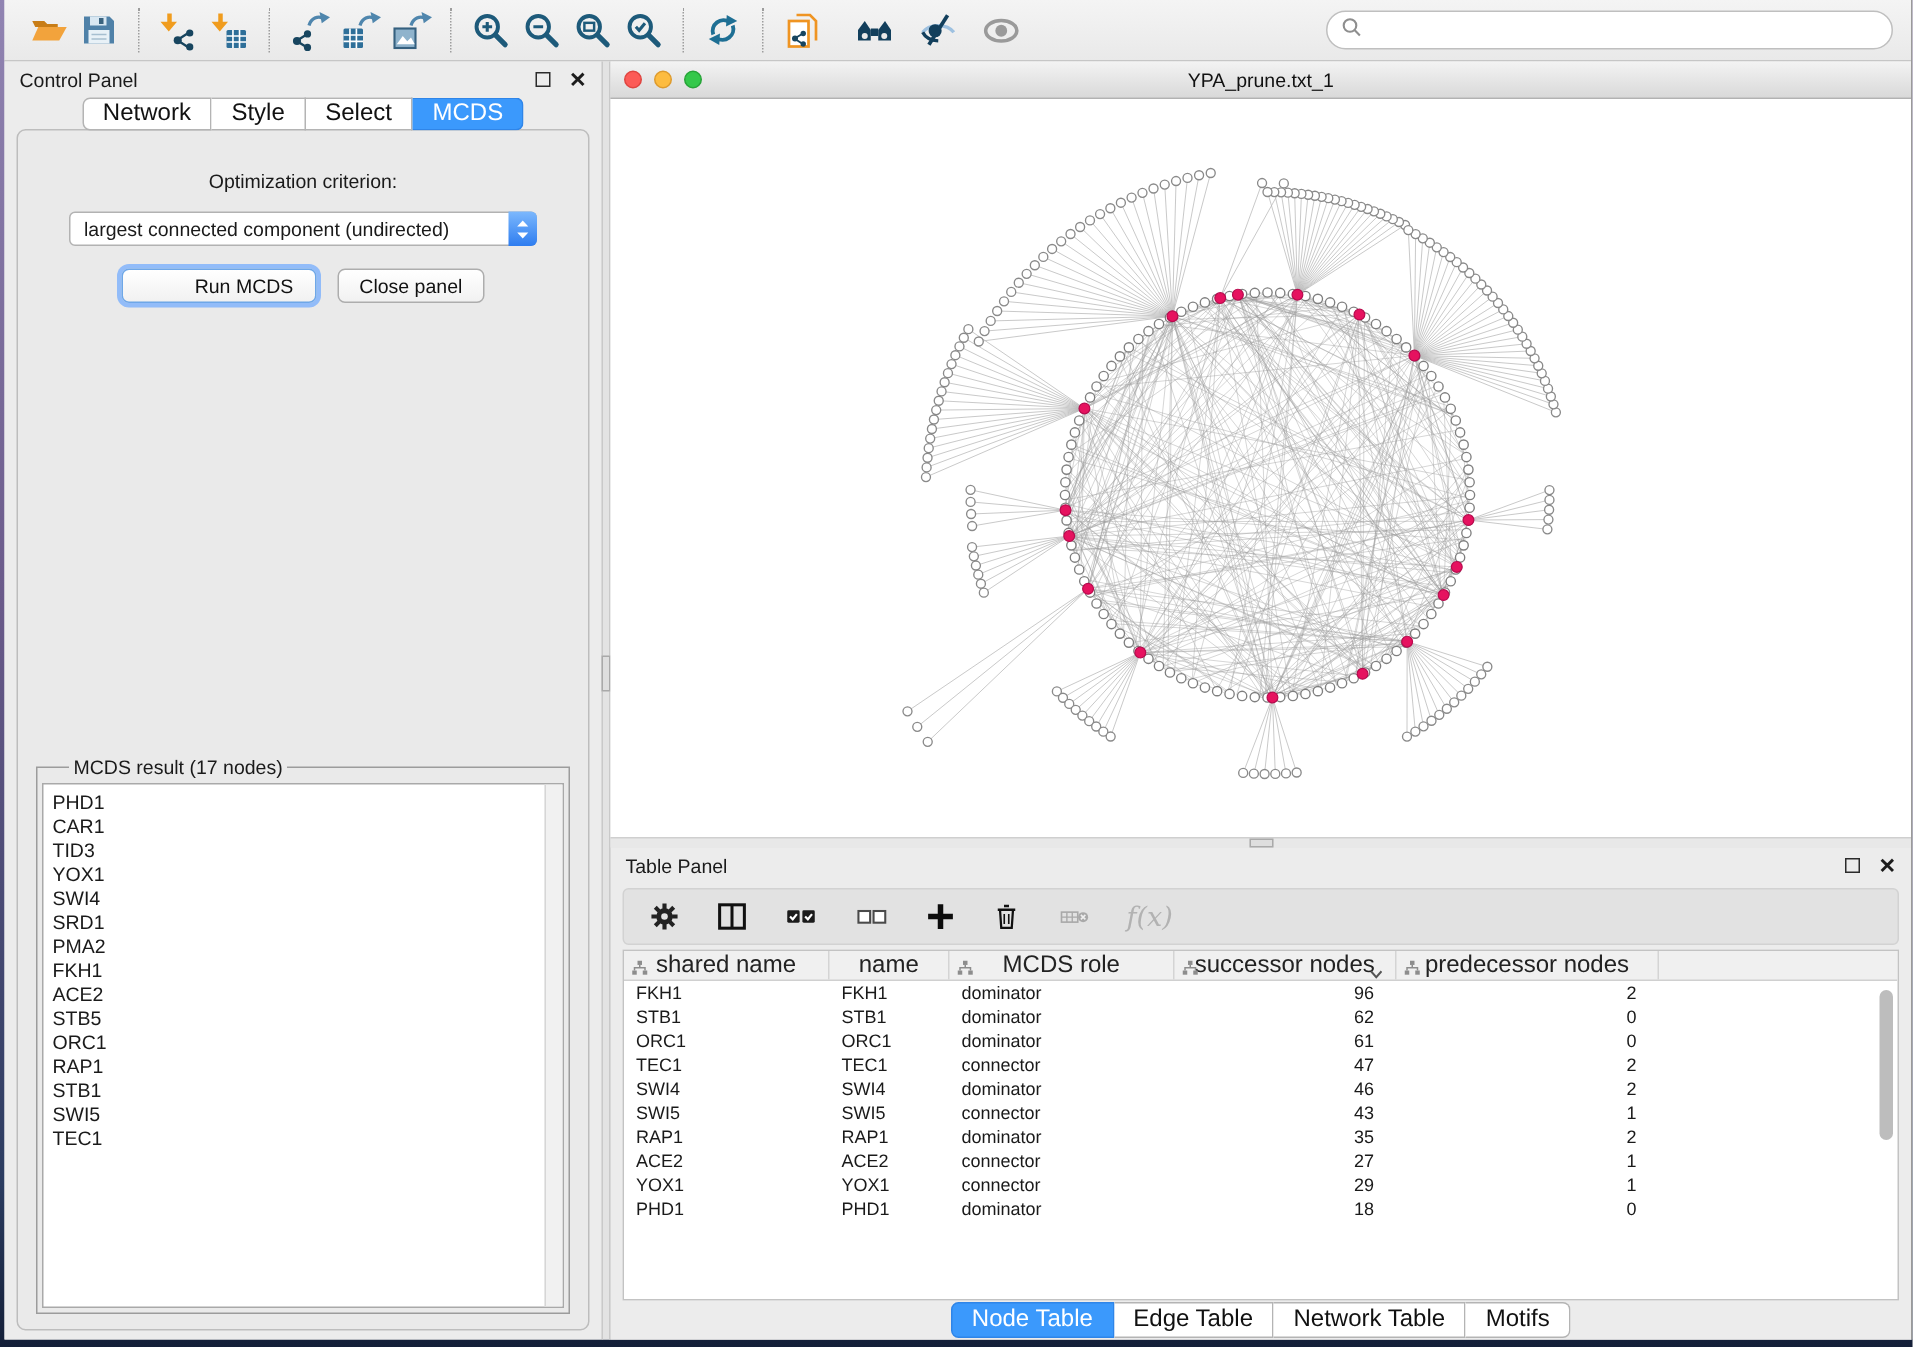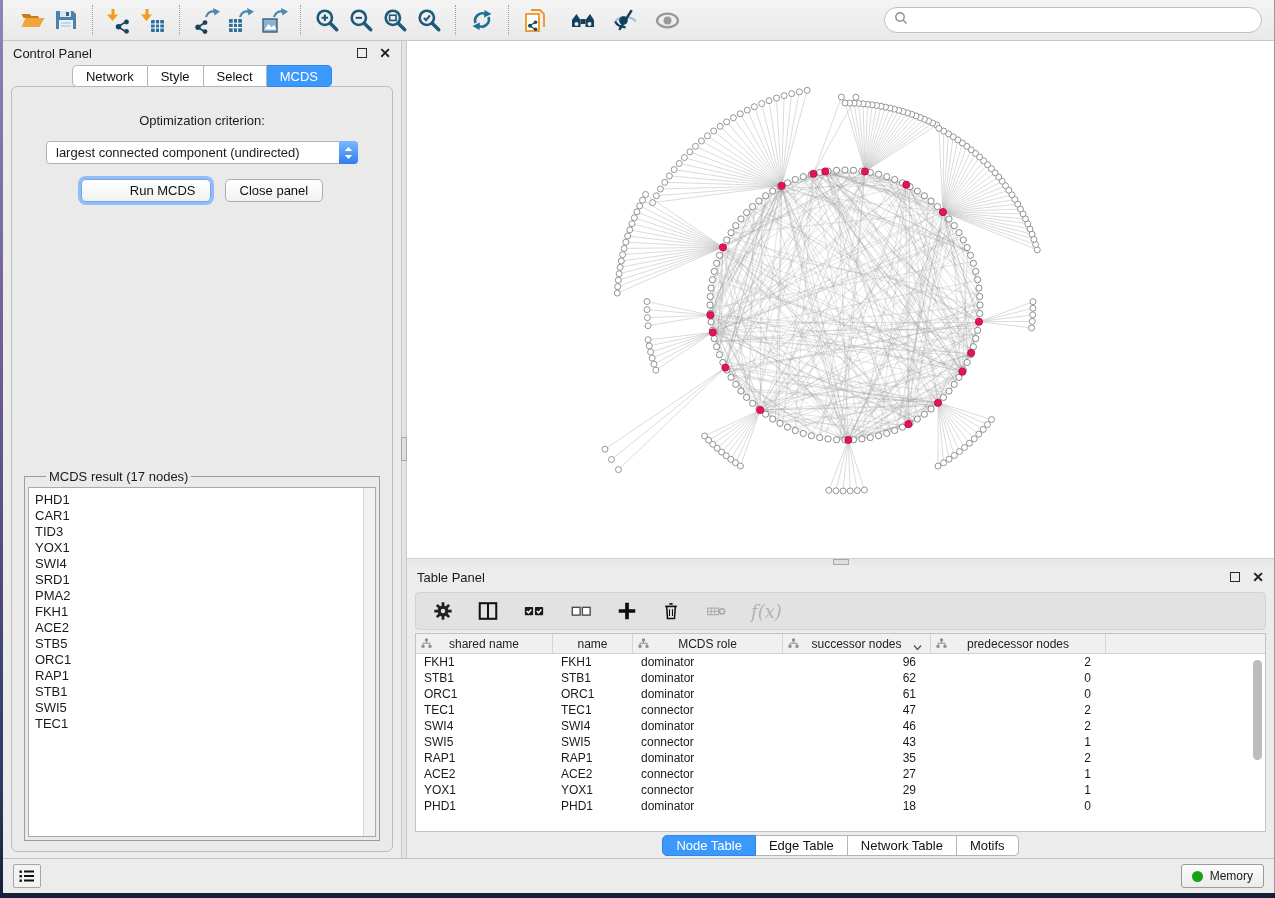--- a/index.html
+++ b/index.html
@@ -21,21 +21,21 @@
   
   .main { flex:1; display:flex; min-height:0; }
 
   
   .control-panel { width:398px; flex:0 0 398px; background:#ececec; display:flex; flex-direction:column; }
   .panel-titlebar { height:24px; flex:0 0 24px; display:flex; align-items:center; padding:0 10px; font-size:13px; }
   .pt-icons { margin-left:auto; display:flex; align-items:center; gap:12px; }
   .float-box { width:10px; height:10px; border:1.6px solid #2b2b2b; display:inline-block; background:transparent; }
   .close-x { font-size:14px; font-weight:bold; color:#1c1c1c; line-height:10px; }
   .cp-tabs { display:flex; justify-content:center; position:relative; z-index:2; height:22px; flex:0 0 22px; }
-  .seg-tab { font-size:13px; padding:2px 13px; background:#fff; border:1px solid #b4b4b4; border-left:none; color:#111; display:flex; align-items:center; cursor:default; }
+  .seg-tab { font-size:16px; padding:2px 13px; background:#fff; border:1px solid #b4b4b4; border-left:none; color:#111; display:flex; align-items:center; cursor:default; }
   .seg-tab:first-child { border-left:1px solid #b4b4b4; border-radius:5px 0 0 5px; }
   .seg-tab:last-child { border-radius:0 5px 5px 0; }
   .seg-tab.active { background:#3b99fc; border-color:#2f85e8; color:#fff; }
   .cp-content { margin:-1px 8px 6px 8px; flex:1; border:1px solid #bdbdbd; border-radius:6px; background:#eaeaea; padding:16px 12px 10px; display:flex; flex-direction:column; min-height:0; }
   .opt-label { text-align:center; font-size:13px; margin-top:10px; }
   .dropdown { margin:13px auto 0; width:312px; height:23px; flex:0 0 auto; background:#fff; border:1px solid #b2b2b2; border-radius:4px; font-size:13px; display:flex; align-items:center; padding-left:9px; position:relative; }
   .dd-stepper { position:absolute; right:-1px; top:-1px; width:19px; height:23px; border-radius:0 4px 4px 0; background:linear-gradient(#7cb8fd,#2e7df0); display:flex; flex-direction:column; align-items:center; justify-content:center; gap:2px; }
   .btn-row { display:flex; justify-content:center; gap:14px; margin-top:15px; }
   .mac-btn { font-size:13px; padding:3px 14px; background:linear-gradient(#ffffff,#f1f1f1); border:1px solid #adadad; border-radius:5px; color:#111; cursor:default; }
   .mac-btn.focused { box-shadow:0 0 0 3px rgba(108,168,255,.7); border-color:#6ea7e8;padding-left:48px; }
@@ -62,21 +62,21 @@
   .h-splitter { height:7px; flex:0 0 7px; background:#e8e8e8; border-top:1px solid #cfcfcf; position:relative; }
   .h-splitter .handle { position:absolute; left:50%; top:0; width:16px; height:6px; margin-left:-8px; background:#dedede; border:1px solid #aaa; }
 
   
   .table-panel { flex:1; display:flex; flex-direction:column; background:#ececec; min-height:0; }
   .tbl-toolbar { margin:3px 8px; height:38px; flex:0 0 38px; background:#e2e2e2; border:1px solid #d2d2d2; border-radius:4px; display:flex; align-items:center; gap:23px; padding:0 16px; }
   .tt-icon { display:flex; align-items:center; justify-content:center; }
   .fx { font-family:"DejaVu Serif", serif; font-style:italic; font-size:18px; color:#b2b2b2; }
   .tbl-wrap { flex:1; margin:0 8px; background:#fff; border:1px solid #c3c3c3; position:relative; overflow:hidden; min-height:0; }
   .tbl-header { display:flex; height:20px; background:#f0f0f0; border-bottom:1px solid #d0d0d0; }
-  .th { display:flex; align-items:center; justify-content:center; font-size:12px; color:#222; border-right:1px solid #d4d4d4; position:relative; flex:0 0 auto; }
+  .th { display:flex; align-items:center; justify-content:center; font-size:16px; color:#222; border-right:1px solid #d4d4d4; position:relative; flex:0 0 auto; }
   .th-type { position:absolute; left:5px; top:4px; }
   .th-sort { position:absolute; right:8px; top:6px; }
   .tr { display:flex; height:16px; align-items:center; font-size:12px; }
   .td { padding:0 8px; flex:0 0 auto; white-space:nowrap; overflow:hidden; }
   .td.num { text-align:right; padding-right:15px; }
   .tbl-scroll-thumb { position:absolute; right:3px; top:26px; width:9px; height:100px; background:#bdbdbd; border-radius:5px; }
   .bottom-tabs { height:26px; flex:0 0 26px; display:flex; justify-content:center; align-items:center; }
 
   
   .status-bar { height:35px; flex:0 0 35px; background:#ececec; border-top:1px solid #c2c2c2; display:flex; align-items:center; padding:0 10px; }
@@ -289,20 +289,28 @@
       </div>
     </div>
 
     <div class="v-splitter">
         <div class="handle"></div>
       </div>
 
     <div class="right">
 
       <div class="net-frame">
+        <div class="net-titlebar">
+          <span class="net-title">YPA_prune.txt_1</span>
+          <span class="lights">
+            <span class="light" style="background:#fc5b57;border:1px solid #df4540"></span>
+            <span class="light" style="background:#fdbc40;border:1px solid #de9b2d"></span>
+            <span class="light" style="background:#34c84a;border:1px solid #27a438"></span>
+          </span>
+        </div>
         <div class="net-canvas">
           <svg id="net-svg" width="868" height="492" viewBox="0 0 868 492">
               <g stroke="#9c9c9c" stroke-width="0.55" stroke-opacity="0.5">
                 <line x1="374.6213390239048" y1="144.80207496404483" x2="544.9590862998834" y2="346.36961732273664"></line>
                 <line x1="374.6213390239048" y1="144.80207496404483" x2="351.44448065483715" y2="160.39912128321913"></line>
                 <line x1="374.6213390239048" y1="144.80207496404483" x2="484.30136910769215" y2="390.81160522110446"></line>
                 <line x1="374.6213390239048" y1="144.80207496404483" x2="450.4587471910706" y2="398.42388038748544"></line>
                 <line x1="374.6213390239048" y1="144.80207496404483" x2="428.1750642989698" y2="129.35799081092625"></line>
                 <line x1="374.6213390239048" y1="144.80207496404483" x2="351.08158375611896" y2="160.70339348431895"></line>
                 <line x1="374.6213390239048" y1="144.80207496404483" x2="443.12459682168816" y2="398.90270014871885"></line>
@@ -1290,31 +1298,13 @@
         <div class="bottom-tabs">
             <div class="seg-tab active">Node Table</div>
             <div class="seg-tab">Edge Table</div>
             <div class="seg-tab">Network Table</div>
             <div class="seg-tab">Motifs</div>
           </div>
       </div>
     </div>
   </div>
 
-  <div class="status-bar">
-    <span class="list-btn">
-      <svg width="16" height="14" viewBox="0 0 16 14">
-          <g stroke="#111" stroke-width="2">
-            <path d="M5 2.5h10M5 7h10M5 11.5h10"></path>
-          </g>
-          <g fill="#111">
-            <rect x="0.5" y="1.5" width="2.4" height="2.4"></rect>
-            <rect x="0.5" y="6" width="2.4" height="2.4"></rect>
-            <rect x="0.5" y="10.5" width="2.4" height="2.4"></rect>
-          </g>
-        </svg>
-    </span>
-    <span class="memory-btn">
-      <span class="mem-dot"></span>
-      <span>Memory</span>
-    </span>
-  </div>
 </div>
 
 </body></html>

